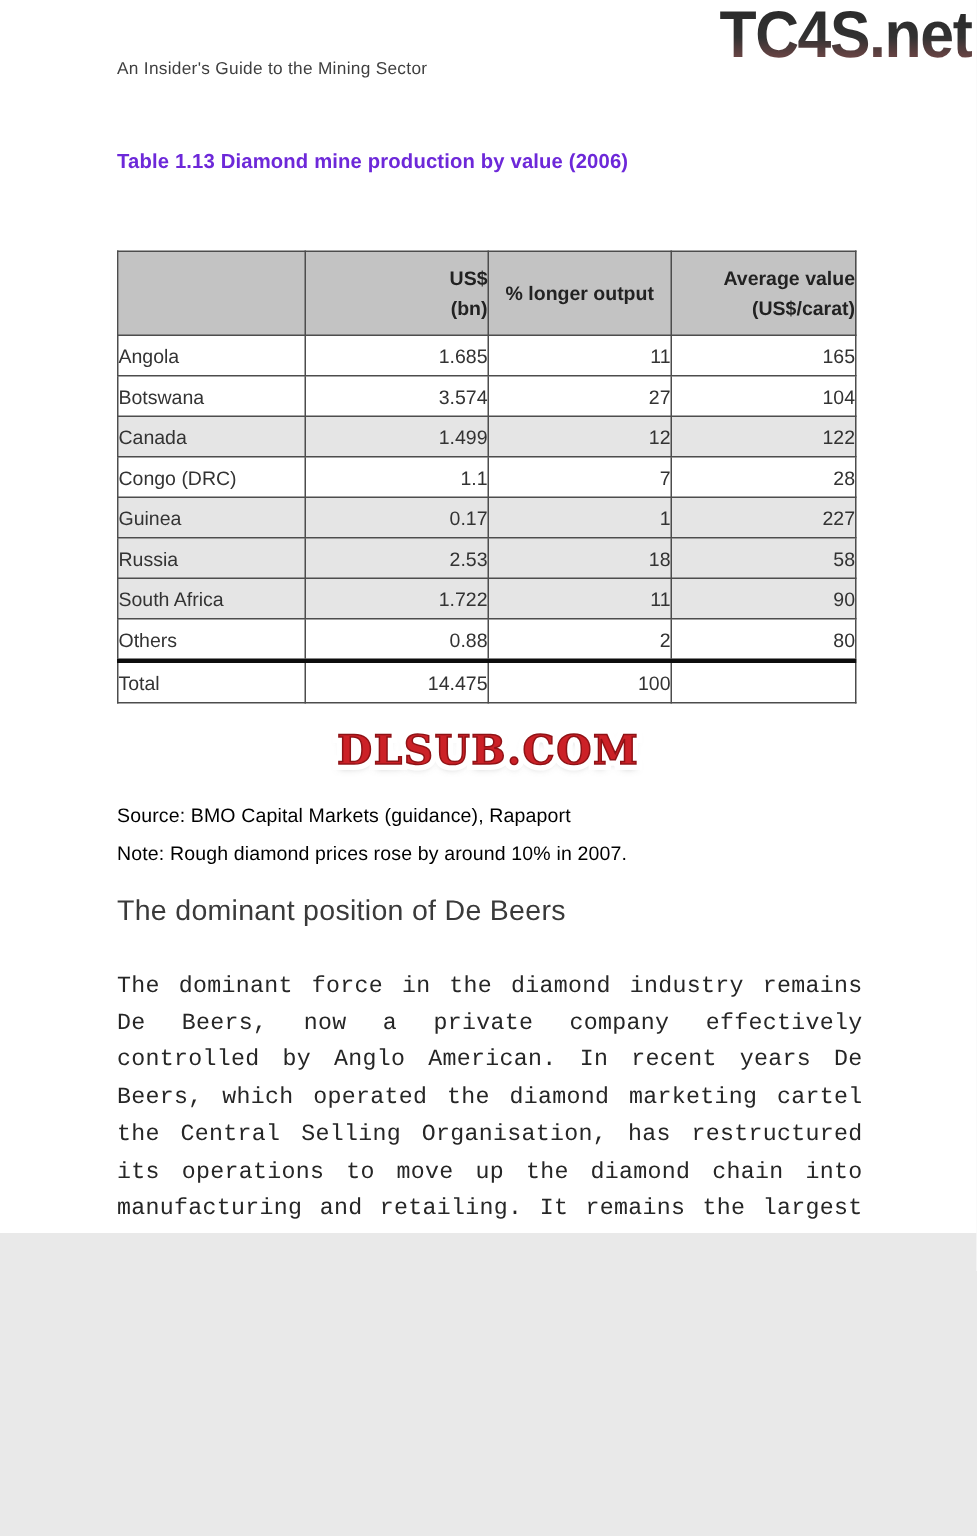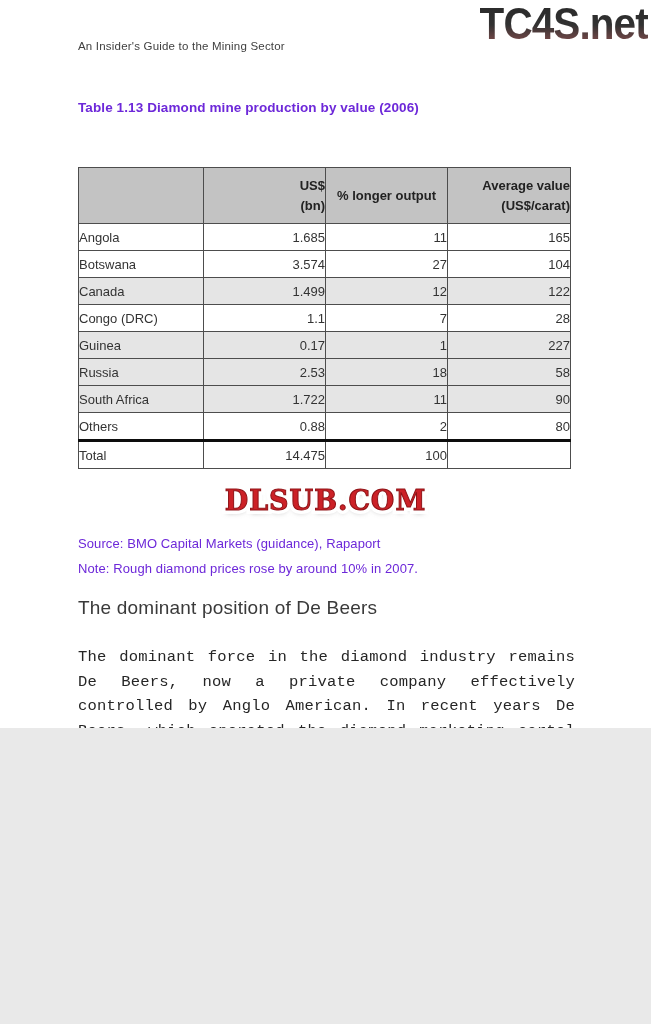--- a/index.html
+++ b/index.html
@@ -1,18 +1,18 @@
 <!DOCTYPE html>
 <html><head>
 <meta charset="utf-8">
 <style>
   html,body{margin:0;padding:0;}
   body{background:#e9e9e9;font-family:"Liberation Sans",sans-serif;}
   .page{
-    position:relative;width:651px;height:728px;margin:0 auto;
+    position:relative;width:651px;height:822px;margin:0 auto;
     background:#ffffff;overflow:hidden;color:#333;
   }
 
   
   .running-head{
     position:absolute;left:78px;top:40px;
     font-size:11.5px;letter-spacing:.2px;color:#3f3f3f;
   }
 
   
@@ -51,21 +51,21 @@
   }
   th.h-num,td.num{text-align:right;padding-right:14px;}
   th.h-center{text-align:center;}
   td.country,th.h-blank{text-align:left;padding-left:12px;}
   table.mine tbody td{height:26px;}
   tr.shaded td{background:#e5e5e5;}
   tr.plain td{background:#ffffff;}
   tr.total-row td{border-top:3px solid #0d0d0d;background:#fff;height:26px;}
 
   
-  .src-line{position:absolute;left:78px;font-size:13px;color:#6d28d9;letter-spacing:.1px;}
+  .src-line{position:absolute;left:78px;font-size:13px;color:#000000;letter-spacing:.1px;}
   .src1{top:536px;} .src2{top:561px;}
 
   
   .sec-head{
     position:absolute;left:78px;top:597px;
     font-size:19px;color:#3a3a3a;letter-spacing:.2px;font-weight:400;
   }
 
   
   .body-par{

